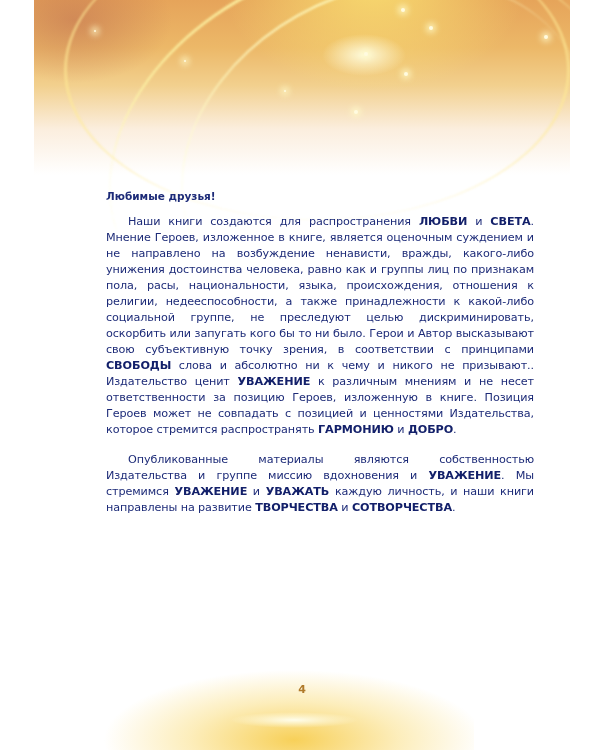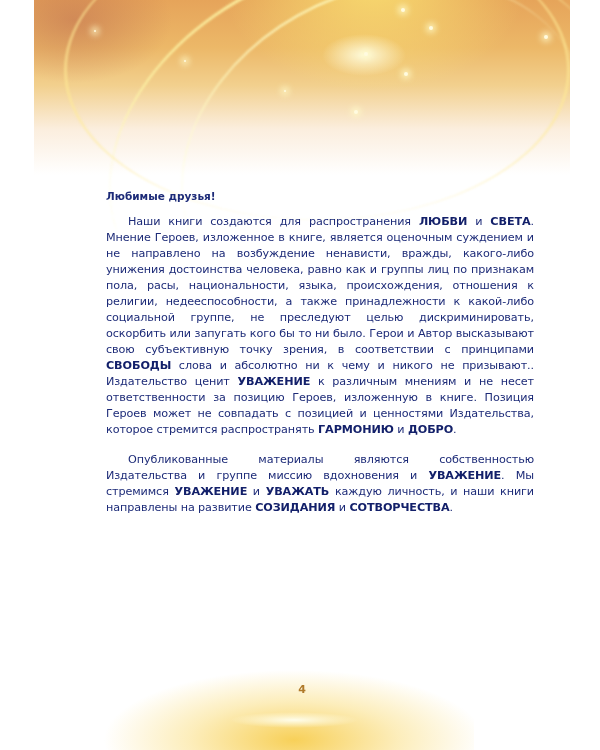--- a/index.html
+++ b/index.html
@@ -50,17 +50,17 @@
     <div class="sparkle" style="left:250px;top:90px;width:2px;height:2px;"></div>
   </div>
 
   <div class="bottom-art"></div>
 
   <div class="content">
     <p class="heading">Любимые друзья!</p>
 
     <p class="para"><span>Наши книги создаются для распространения </span><b>ЛЮБВИ</b><span> и </span><b>СВЕТА</b><span>. Мнение Героев, изложенное в книге, является оценочным суждением и не направлено на возбуждение ненависти, вражды, какого-либо унижения достоинства человека, равно как и группы лиц по признакам пола, расы, национальности, языка, происхождения, отношения к религии, недееспособности, а также принадлежности к какой-либо социальной группе, не преследуют целью дискриминировать, оскорбить или запугать кого бы то ни было. Герои и Автор высказывают свою субъективную точку зрения, в соответствии с принципами </span><b>СВОБОДЫ</b><span> слова и абсолютно ни к чему и никого не призывают.. Издательство ценит </span><b>УВАЖЕНИЕ</b><span> к различным мнениям и не несет ответственности за позицию Героев, изложенную в книге. Позиция Героев может не совпадать с позицией и ценностями Издательства, которое стремится распространять </span><b>ГАРМОНИЮ</b><span> и </span><b>ДОБРО</b><span>.</span></p>
 
-    <p class="para"><span>Опубликованные материалы являются собственностью Издательства и группе миссию вдохновения и </span><b>УВАЖЕНИЕ</b><span>. Мы стремимся </span><b>УВАЖЕНИЕ</b><span> и </span><b>УВАЖАТЬ</b><span> каждую личность, и наши книги направлены на развитие </span><b>СОЗИДАНИЯ</b><span> и </span><b>СОТВОРЧЕСТВА</b><span>.</span></p>
+    <p class="para"><span>Опубликованные материалы являются собственностью Издательства и группе миссию вдохновения и </span><b>УВАЖЕНИЕ</b><span>. Мы стремимся </span><b>УВАЖЕНИЕ</b><span> и </span><b>УВАЖАТЬ</b><span> каждую личность, и наши книги направлены на развитие </span><b>ТВОРЧЕСТВА</b><span> и </span><b>СОТВОРЧЕСТВА</b><span>.</span></p>
   </div>
 
   <div class="page-number">4</div>
 </div>
 
 </body></html>

